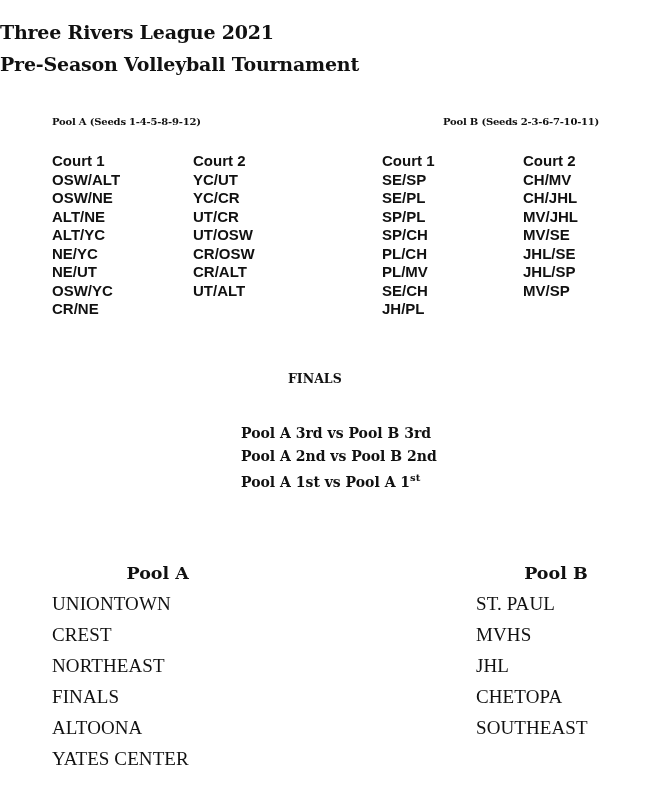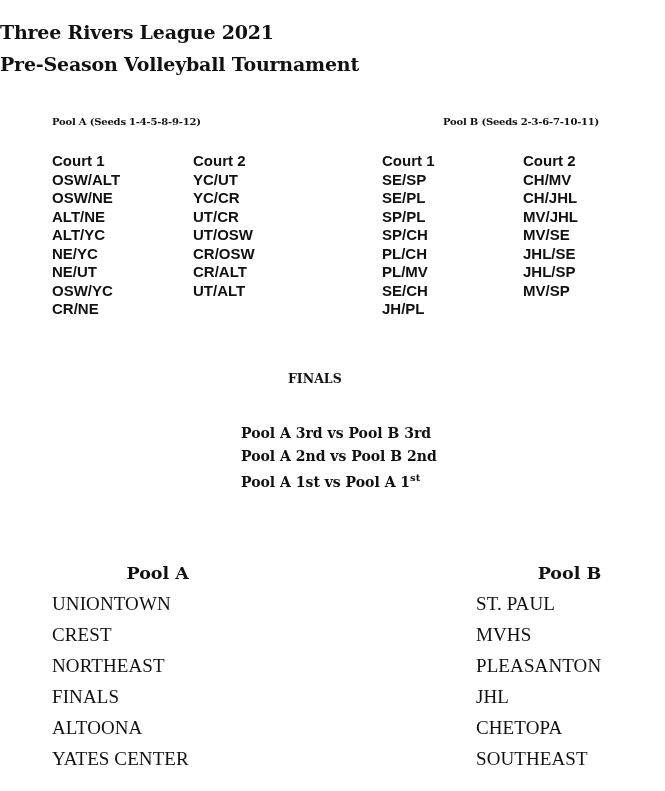--- a/index.html
+++ b/index.html
@@ -104,19 +104,18 @@
     <div class="ri serif">NORTHEAST</div>
     <div class="ri serif">FINALS</div>
     <div class="ri serif">ALTOONA</div>
     <div class="ri serif">YATES CENTER</div>
   </div>
 
   <div class="roster rb">
     <div class="rh serif-bold">Pool B</div>
     <div class="ri serif">ST. PAUL</div>
     <div class="ri serif">MVHS</div>
-    <div class="ri serif">PLEASANTON</div>
     <div class="ri serif">JHL</div>
     <div class="ri serif">CHETOPA</div>
     <div class="ri serif">SOUTHEAST</div>
   </div>
 
 </div>
 
 </body></html>

